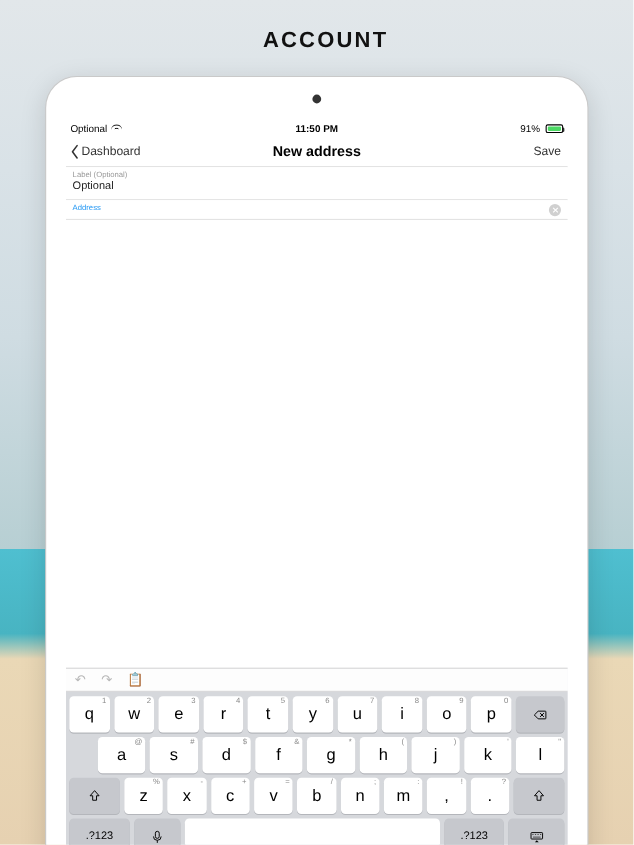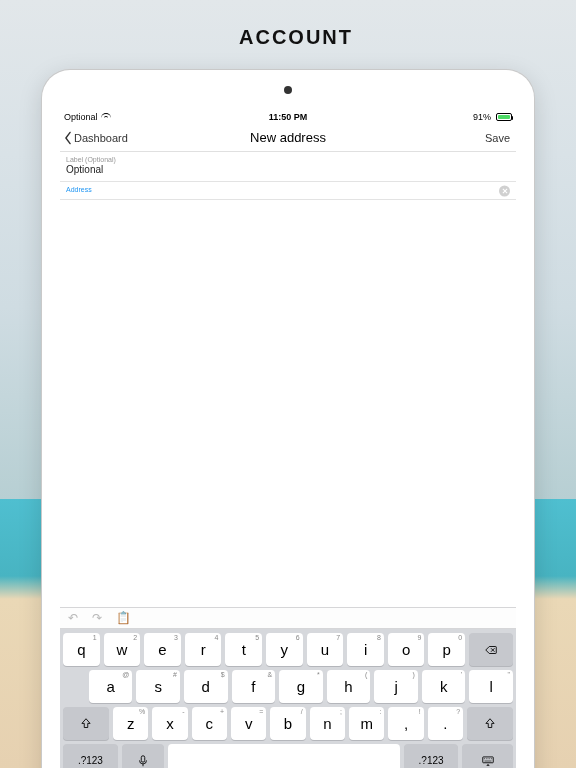--- a/index.html
+++ b/index.html
@@ -58,21 +58,21 @@
   .battery-body::after { content:""; position:absolute; right:-2px; top:2px; width:1.5px; height:4px; background:#000; border-radius:0 1px 1px 0;}
   .battery-fill { position:absolute; left:1px; top:1px; bottom:1px; right:1px; background:#4cd964; border-radius:1px;}
 
   
   .nav {
     height: 28px; position: relative; display:flex; align-items:center; justify-content:center;
     border-bottom: 0.5px solid #e0e0e0;
   }
   .nav .back { position:absolute; left:2px; display:flex; align-items:center; color:#333; font-size:11px; }
   .nav .back svg { width:12px; height:14px; }
-  .nav-title { font-size: 13px; font-weight: 400; color:#000; }
+  .nav-title { font-size: 13px; font-weight: 700; color:#000; }
   .nav .save { position:absolute; right:6px; font-size:11px; color:#333;margin-left:40px; }
 
   
   .field { border-bottom: 0.5px solid #e3e3e3; padding: 4px 6px 5px; position:relative; background:#fff; }
   .field-label { font-size: 7px; color:#999; margin-bottom:1px; }
   .field-label.active { color:#2196f3; }
   .field-value { font-size: 10px; color:#222; line-height:1.2; white-space:nowrap; overflow:hidden; }
   .field .clear { position:absolute; right:6px; top:50%; transform:translateY(-50%); width:11px; height:11px; border-radius:50%; background:#d0d0d0; display:flex; align-items:center; justify-content:center; }
   .field .clear::before, .field .clear::after { content:""; position:absolute; width:6px; height:1px; background:#fff; }
   .field .clear::before { transform:rotate(45deg);} .field .clear::after { transform:rotate(-45deg);}

